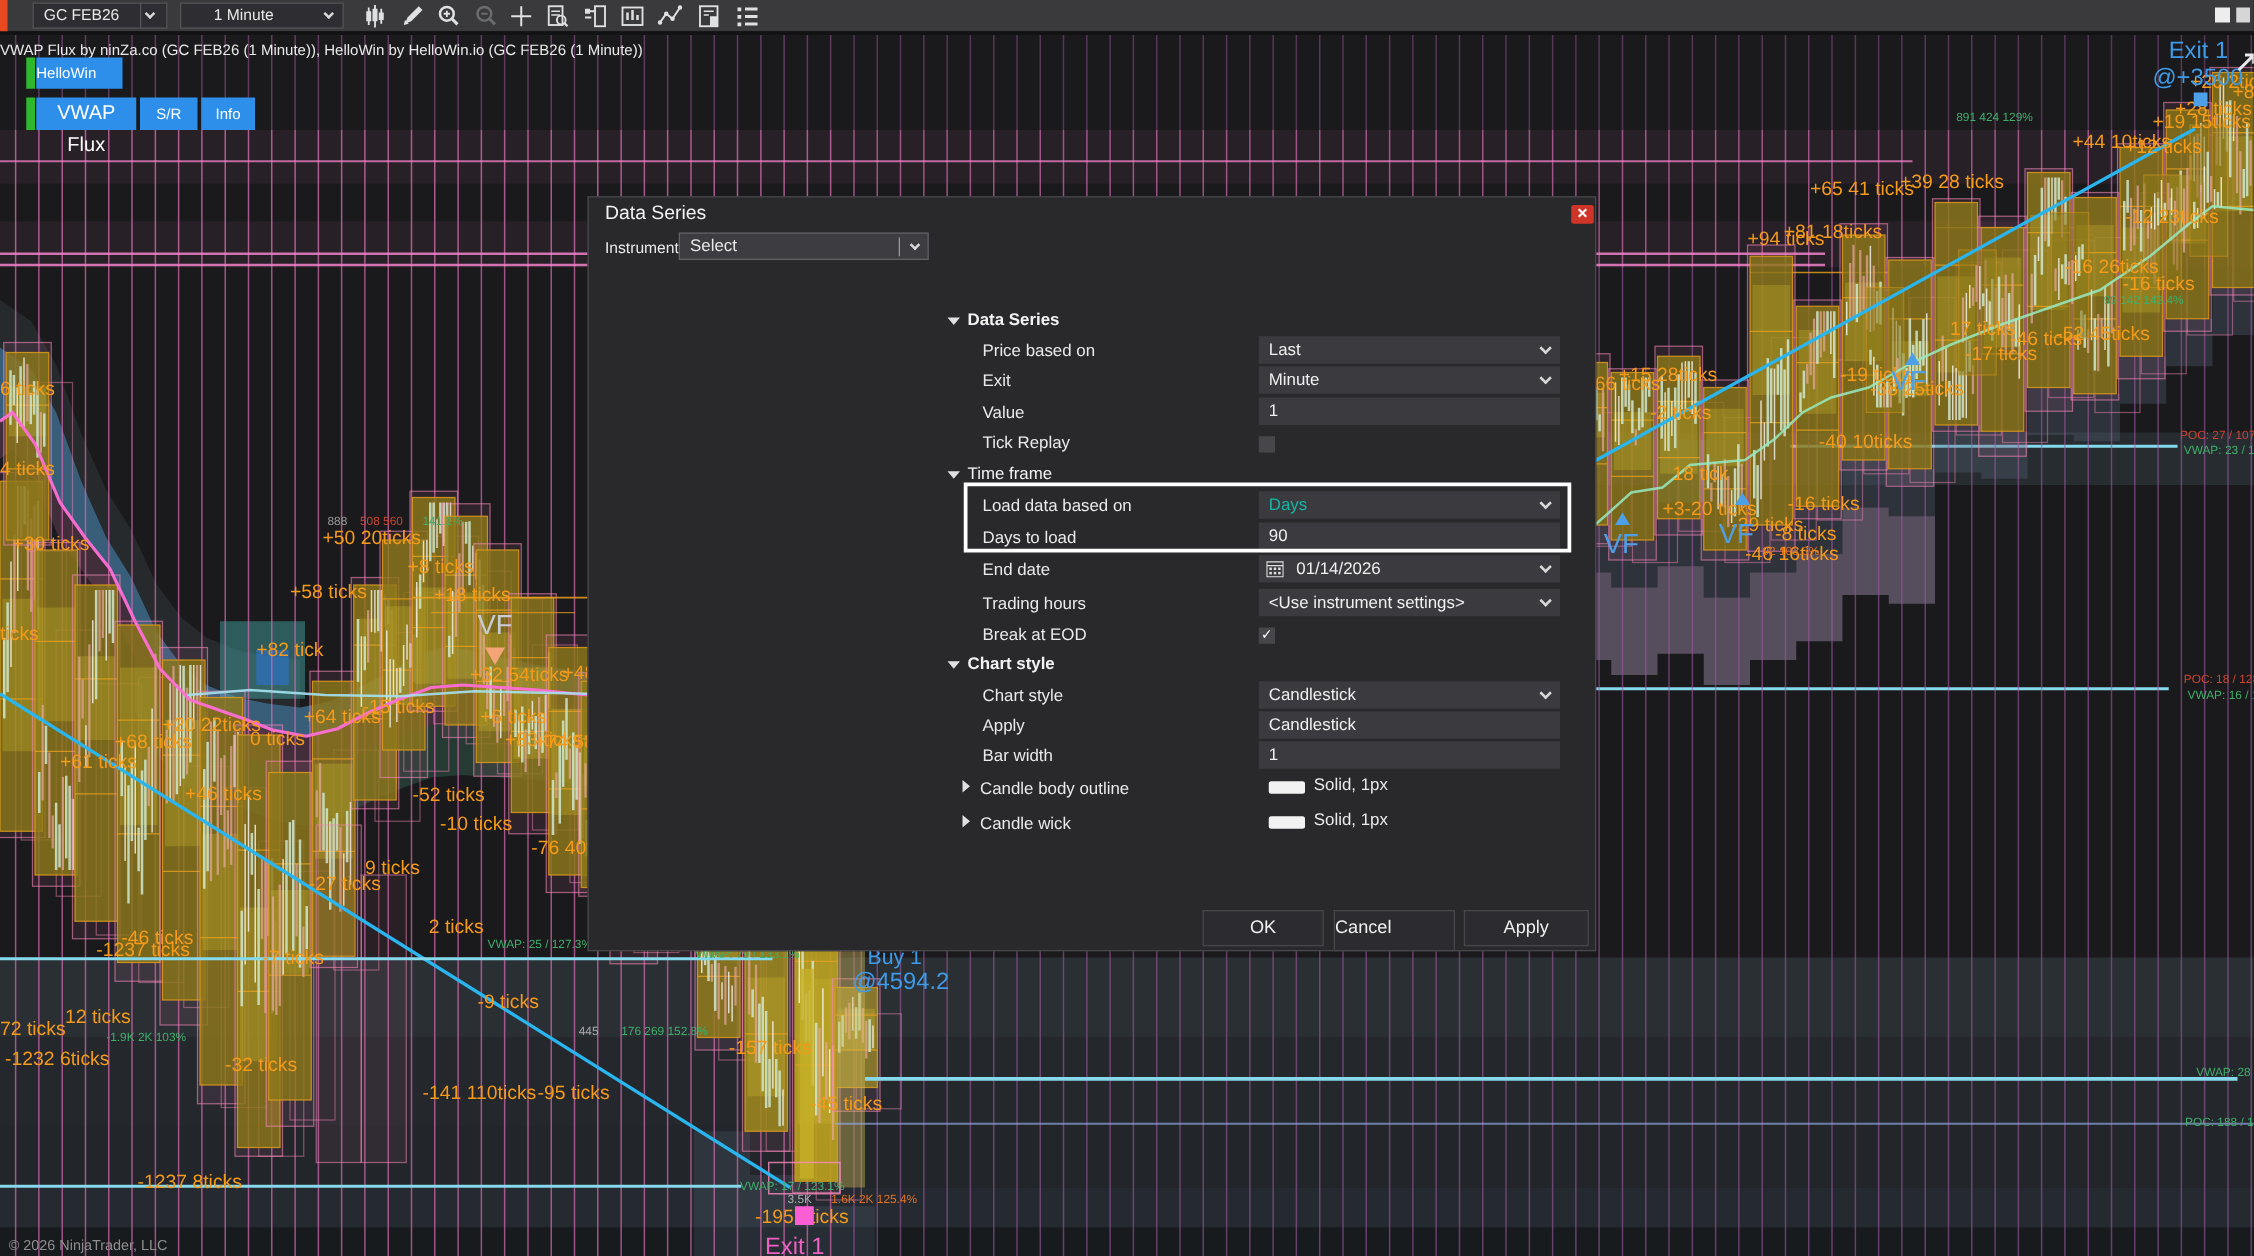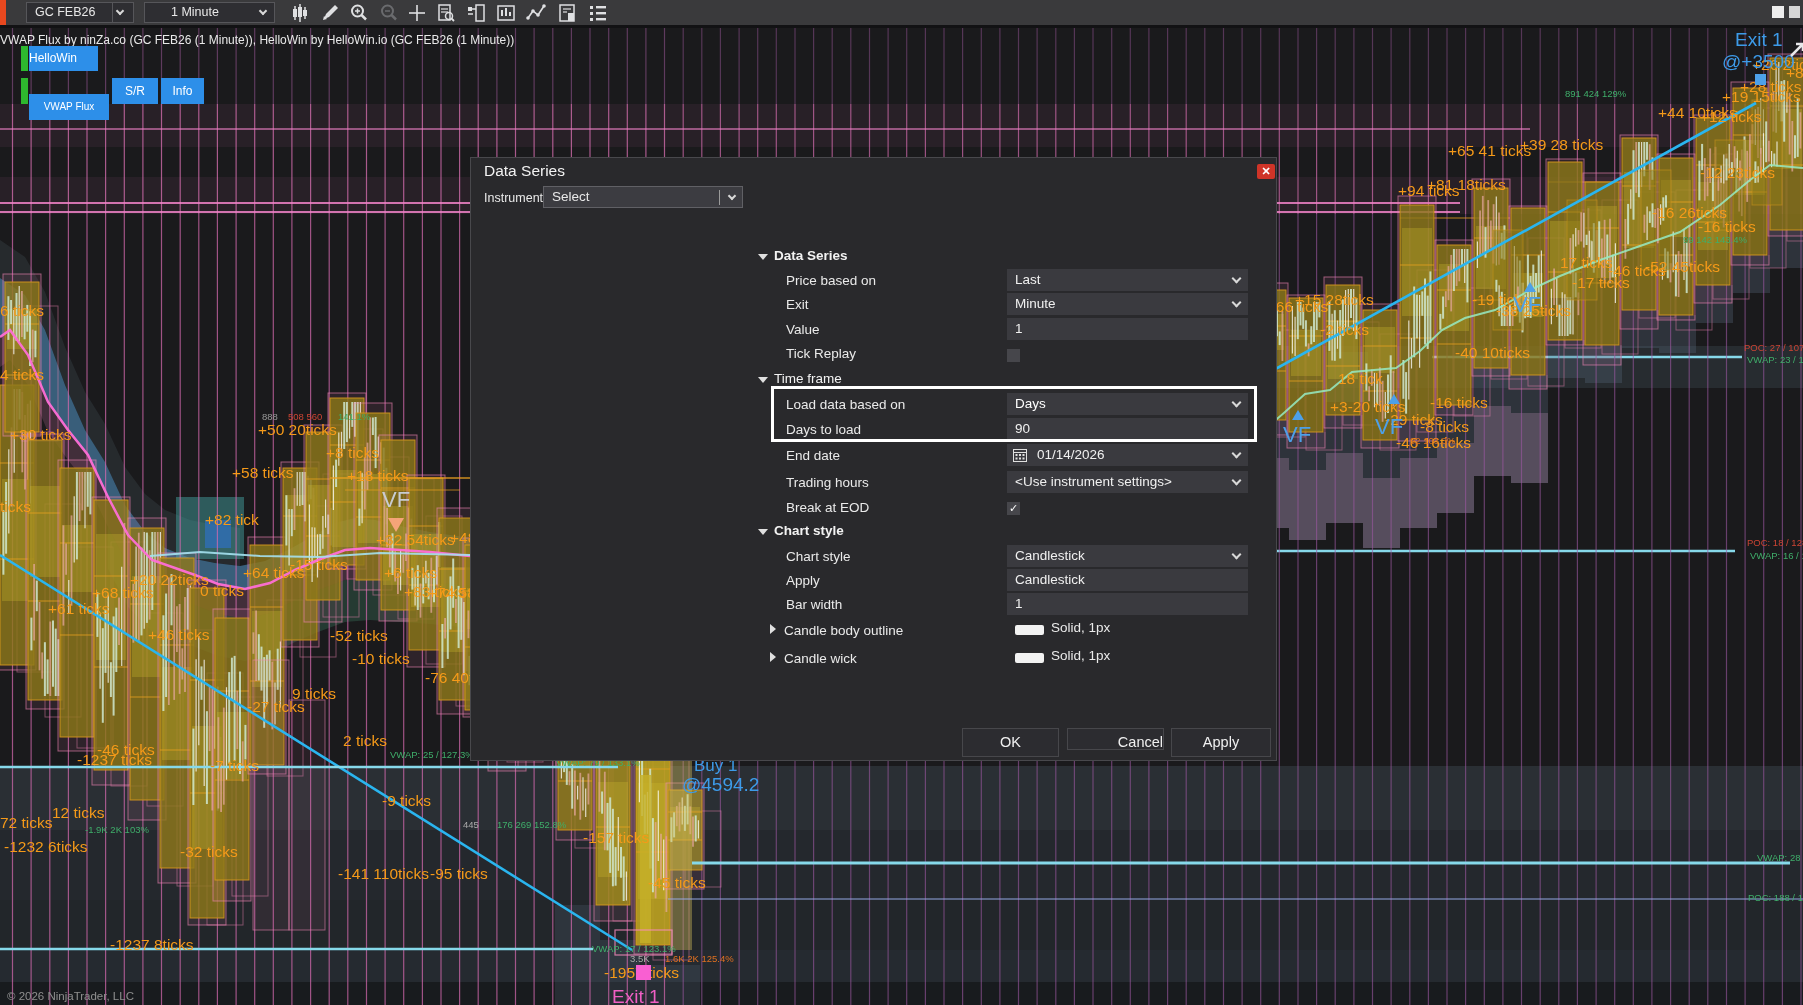--- a/index.html
+++ b/index.html
@@ -1243,21 +1243,21 @@
       <rect x="8" y="9" width="10" height="2.4"></rect>
       <rect x="8" y="15" width="10" height="2.4"></rect>
     </g>
   </svg>
 <div class="abs" style="left:1772px;top:6px;width:12px;height:12px;background:#ededed"></div>
 <div class="abs" style="left:1789px;top:6px;width:11px;height:12px;background:#d6d6d6"></div>
 <div class="abs" style="left:0;top:33px;color:#e9e9e9;font-size:12px;white-space:nowrap">VWAP Flux by ninZa.co (GC FEB26 (1 Minute)), HelloWin by HelloWin.io (GC FEB26 (1 Minute))</div>
 <div class="abs" style="left:21px;top:46px;width:7px;height:25px;background:#2eb82e"></div>
 <div class="abs" style="left:29px;top:46px;width:69px;height:25px;background:#2d8fe9;color:#fff;font-size:12px;line-height:25px">HelloWin</div>
 <div class="abs" style="left:21px;top:78px;width:7px;height:26px;background:#2eb82e"></div>
-<div class="abs" style="left:29px;top:94px;width:80px;height:26px;background:#2d8fe9;color:#fff;font-size:10px;text-align:center;line-height:26px">VWAP Flux</div>
+<div class="abs" style="left:29px;top:78px;width:80px;height:26px;background:#2d8fe9;color:#fff;font-size:16px;text-align:center;line-height:26px">VWAP Flux</div>
 <div class="abs" style="left:112px;top:78px;width:46px;height:26px;background:#2d8fe9;color:#fff;font-size:12px;text-align:center;line-height:26px">S/R</div>
 <div class="abs" style="left:161px;top:78px;width:43px;height:26px;background:#2d8fe9;color:#fff;font-size:12px;text-align:center;line-height:26px">Info</div>
 
 <div class="abs" style="left:470px;top:157px;width:807px;height:604px;background:#29292c;border:1px solid #48484c">
   <div class="abs" style="left:13px;top:4px;color:#f2f2f2;font-size:15.5px">Data Series</div>
   <div class="abs" style="left:786px;top:6px;width:18px;height:15px;background:#cf3428;border-radius:2px;color:#fff;font-size:11px;font-weight:bold;text-align:center;line-height:15px">✕</div>
   <div class="abs" style="left:13px;top:33px;color:#eaeaea;font-size:12.5px">Instrument</div>
   <div class="abs" style="left:72px;top:28px;width:200px;height:22px;background:#3c3c41;border:1px solid #606065;color:#e8e8e8;font-size:13.5px;line-height:20px;padding-left:8px">Select
     <span style="position:absolute;right:22px;top:3px;width:1px;height:15px;background:#9a9a9a"></span>
     <span style="position:absolute;right:7px;top:6px;width:6px;height:6px;border-left:2px solid #d8d8d8;border-bottom:2px solid #d8d8d8;transform:rotate(-45deg)"></span>
@@ -1268,21 +1268,21 @@
     <div class="abs" style="left:536px;top:111px;width:241px;height:22px;background:#3a3a3f;color:#f0f0f0;font-size:13.5px;line-height:22px;padding-left:8px">Last<span style="position:absolute;right:8px;top:6px;width:7px;height:7px;border-left:2px solid #d8d8d8;border-bottom:2px solid #d8d8d8;transform:rotate(-45deg)"></span></div>
     <div class="abs" style="left:315px;top:139px;color:#eaeaea;font-size:13.5px">Exit</div>
     <div class="abs" style="left:536px;top:135px;width:241px;height:22px;background:#3a3a3f;color:#f0f0f0;font-size:13.5px;line-height:22px;padding-left:8px">Minute<span style="position:absolute;right:8px;top:6px;width:7px;height:7px;border-left:2px solid #d8d8d8;border-bottom:2px solid #d8d8d8;transform:rotate(-45deg)"></span></div>
     <div class="abs" style="left:315px;top:164px;color:#eaeaea;font-size:13.5px">Value</div>
     <div class="abs" style="left:536px;top:160px;width:241px;height:22px;background:#3a3a3f;color:#f0f0f0;font-size:13.5px;line-height:22px;padding-left:8px">1</div>
     <div class="abs" style="left:315px;top:188px;color:#eaeaea;font-size:13.5px">Tick Replay</div>
     <div class="abs" style="left:536px;top:191px;width:13px;height:13px;background:#46464b"></div>
     <div class="abs" style="left:287px;top:219px;width:0;height:0;border-left:5px solid transparent;border-right:5px solid transparent;border-top:6px solid #e0e0e0"></div>
     <div class="abs" style="left:303px;top:213px;color:#f2f2f2;font-size:13.5px;font-weight:normal">Time frame</div>
     <div class="abs" style="left:315px;top:239px;color:#eaeaea;font-size:13.5px">Load data based on</div>
-    <div class="abs" style="left:536px;top:235px;width:241px;height:22px;background:#3a3a3f;color:#ffffff;font-size:13.5px;line-height:22px;padding-left:8px">Days<span style="position:absolute;right:8px;top:6px;width:7px;height:7px;border-left:2px solid #d8d8d8;border-bottom:2px solid #d8d8d8;transform:rotate(-45deg)"></span></div>
+    <div class="abs" style="left:536px;top:235px;width:241px;height:22px;background:#3a3a3f;color:#14b8a6;font-size:13.5px;line-height:22px;padding-left:8px">Days<span style="position:absolute;right:8px;top:6px;width:7px;height:7px;border-left:2px solid #d8d8d8;border-bottom:2px solid #d8d8d8;transform:rotate(-45deg)"></span></div>
     <div class="abs" style="left:315px;top:264px;color:#eaeaea;font-size:13.5px">Days to load</div>
     <div class="abs" style="left:536px;top:260px;width:241px;height:22px;background:#3a3a3f;color:#f0f0f0;font-size:13.5px;line-height:22px;padding-left:8px">90</div>
     <div class="abs" style="left:315px;top:290px;color:#eaeaea;font-size:13.5px">End date</div>
     <div class="abs" style="left:536px;top:286px;width:241px;height:22px;background:#3a3a3f;color:#f0f0f0;font-size:13.5px;line-height:22px;padding-left:30px"><svg style="position:absolute;left:6px;top:4px" width="14" height="14" viewBox="0 0 14 14">
         <rect x="0.5" y="1.5" width="13" height="12" fill="none" stroke="#e0e0e0"></rect>
         <line x1="0.5" y1="4.5" x2="13.5" y2="4.5" stroke="#e0e0e0"></line>
         <g fill="#e0e0e0">
           <rect x="2.5" y="6" width="2" height="2"></rect>
           <rect x="6" y="6" width="2" height="2"></rect>
           <rect x="9.5" y="6" width="2" height="2"></rect>
@@ -1306,14 +1306,14 @@
     <div class="abs" style="left:299px;top:466px;width:0;height:0;border-top:5px solid transparent;border-bottom:5px solid transparent;border-left:6px solid #e0e0e0"></div>
     <div class="abs" style="left:313px;top:465px;color:#eaeaea;font-size:13.5px">Candle body outline</div>
     <div class="abs" style="left:544px;top:467px;width:29px;height:10px;background:#f2f2f2;border-radius:2px"></div>
     <div class="abs" style="left:580px;top:462px;color:#eaeaea;font-size:13.5px">Solid, 1px</div>
     <div class="abs" style="left:299px;top:494px;width:0;height:0;border-top:5px solid transparent;border-bottom:5px solid transparent;border-left:6px solid #e0e0e0"></div>
     <div class="abs" style="left:313px;top:493px;color:#eaeaea;font-size:13.5px">Candle wick</div>
     <div class="abs" style="left:544px;top:495px;width:29px;height:10px;background:#f2f2f2;border-radius:2px"></div>
     <div class="abs" style="left:580px;top:490px;color:#eaeaea;font-size:13.5px">Solid, 1px</div>
   <div class="abs" style="left:300px;top:228px;width:486px;height:56px;border:3.5px solid #ffffff"></div>
   <div class="abs" style="left:491px;top:570px;width:97px;height:29px;background:#2c2c30;border:1px solid #47474b;color:#f0f0f0;font-size:14.5px;text-align:center;line-height:27px">OK</div>
-  <div class="abs" style="left:596px;top:570px;width:97px;height:22px;background:#2c2c30;border:1px solid #47474b;color:#f0f0f0;font-size:14.5px;text-align:right;line-height:27px">Cancel</div>
+  <div class="abs" style="left:596px;top:570px;width:97px;height:33px;background:#2c2c30;border:1px solid #47474b;color:#f0f0f0;font-size:14.5px;text-align:left;line-height:27px">Cancel</div>
   <div class="abs" style="left:700px;top:570px;width:100px;height:29px;background:#2c2c30;border:1px solid #47474b;color:#f0f0f0;font-size:14.5px;text-align:center;line-height:27px">Apply</div>
 </div>
 </body></html>

